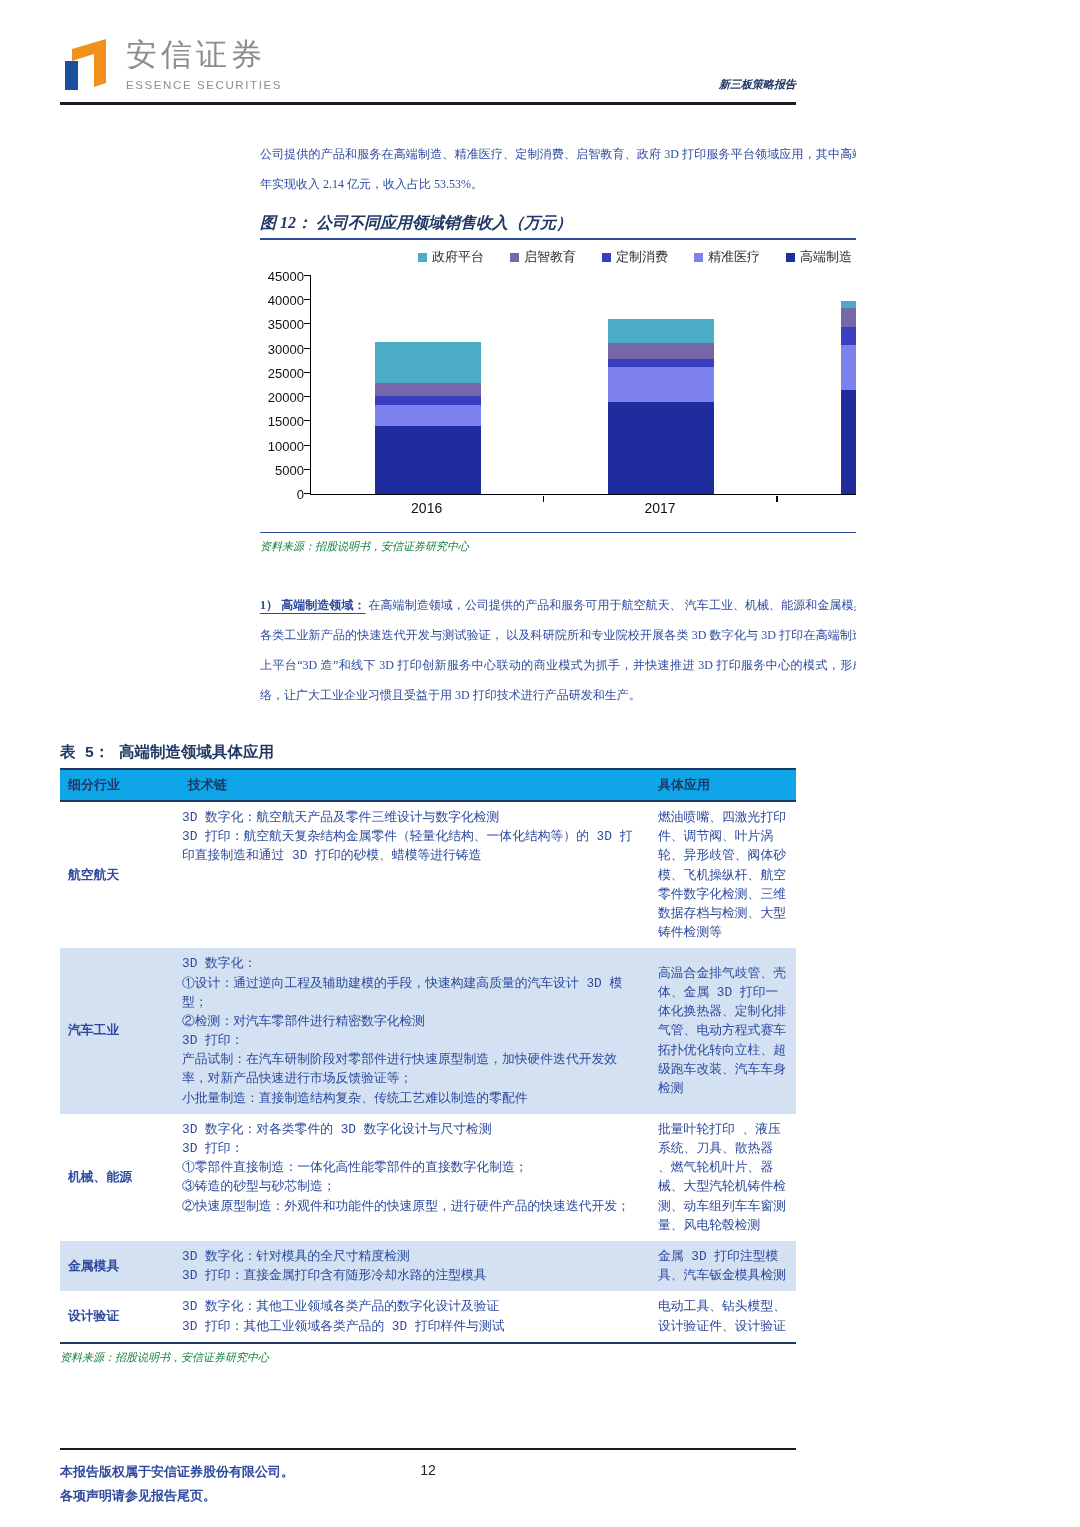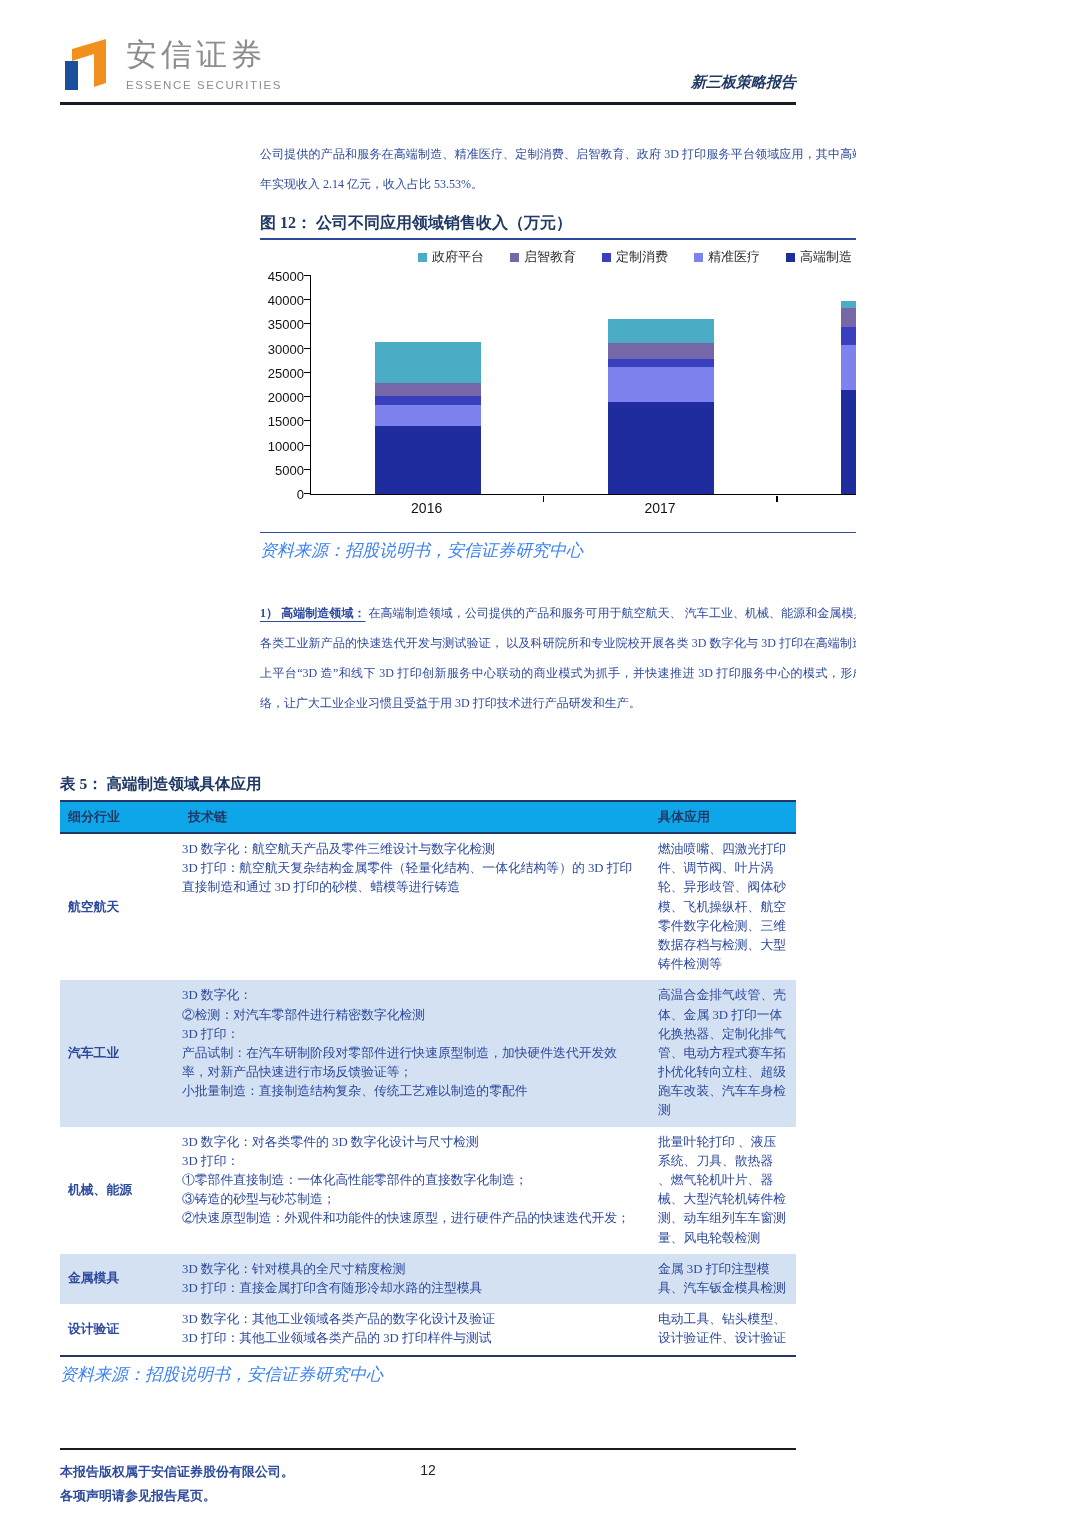--- a/index.html
+++ b/index.html
@@ -5,51 +5,51 @@
   html,body{margin:0;padding:0;background:#ffffff;}
   .page{position:relative;width:856px;height:1527px;background:#fff;overflow:hidden;
         font-family:"Liberation Serif","DejaVu Serif",serif;}
   .margins{margin:0 60px;}
 
   
   .header{display:flex;align-items:flex-end;justify-content:space-between;padding-top:34px;}
   .brand{display:flex;align-items:flex-start;gap:10px;}
   .brand-txt .cn{font-size:31px;color:#8b8d90;font-family:"Liberation Sans",sans-serif;letter-spacing:4px;}
   .brand-txt .en{font-size:11.5px;color:#8b8d90;font-family:"Liberation Sans",sans-serif;letter-spacing:1.6px;margin-top:3px;}
-  .report-type{font-size:15px;color:#1f3864;font-style:italic;font-weight:bold;padding-bottom:2px;}
+  .report-type{font-size:11px;color:#1f3864;font-style:italic;font-weight:bold;padding-bottom:2px;}
   .header-rule{border-top:3px solid #1b1b26;margin-top:8px;}
 
   
   .content-indent{margin-left:200px;width:750px;}
   .para{font-size:12px;line-height:30px;color:#2e4a9e;text-align:justify;margin-top:36px;}
   .lead{font-weight:bold;text-decoration:underline;text-underline-offset:4px;}
 
   
   .fig{margin-top:14px;}
-  .fig-title{font-size:16px;font-weight:bold;color:#1f3864;padding-bottom:4px;}
+  .fig-title{font-size:16px;font-weight:bold;color:#1f3864;padding-bottom:4px;font-style:italic;}
   .fig-title-rule{border-top:2px solid #2e4a9e;}
   .legend{display:flex;justify-content:center;gap:26px;margin-top:8px;font-family:"Liberation Sans",sans-serif;
           font-size:13px;color:#2b2b33;text-align:right;}
   .legend-item{display:flex;align-items:center;gap:5px;}
   .swatch{width:9px;height:9px;display:inline-block;}
   .chart-wrap{display:flex;margin-top:10px;}
   .ylabels{position:relative;width:50px;height:218px;font-family:"Liberation Sans",sans-serif;font-size:13px;color:#111;}
   .ylab{position:absolute;right:6px;transform:translateY(50%);}
   .plot{position:relative;flex:1;height:218px;border-left:1.5px solid #000;border-bottom:1.5px solid #000;display:flex;}
   .ymark{position:absolute;left:-7px;width:7px;border-top:1.5px solid #000;}
   .xmark{position:absolute;bottom:-8px;width:1.5px;height:6px;background:#000;}
   .bar-col{flex:1;display:flex;align-items:flex-end;justify-content:center;height:100%;}
   .bar{width:106px;display:flex;flex-direction:column-reverse;}
   .xlabels{display:flex;margin-left:50px;font-family:"Liberation Sans",sans-serif;font-size:14px;color:#111;margin-top:5px;}
   .xlab{flex:1;text-align:center;}
   .src-rule{border-top:1.5px solid #2e4a9e;margin-top:16px;}
-  .src-note{font-size:17px;color:#3b82f6;font-style:italic;margin-top:6px;}
-
-  
-  .tbl{margin-top:56px;}
+  .src-note{font-size:11px;color:#15803d;font-style:italic;margin-top:6px;}
+
+  
+  .tbl{margin-top:32px;font-family:Liberation Mono, monospace;}
   .tbl-title{font-size:15.5px;font-weight:bold;color:#1f3864;padding-bottom:5px;}
   .tbl-title-rule{border-top:2.5px solid #1f3864;}
   .t-head{display:flex;background:#0ea5e9;border-bottom:2px solid #1f3864;font-weight:bold;color:#1f3864;
           font-size:13px;}
   .t-head>div{padding:6px 8px;}
   .t-row{display:flex;font-size:12.8px;color:#2e4a9e;line-height:1.5;}
   .t-row.shaded{background:#d3e1f2;}
   .col-ind{width:120px;display:flex;align-items:center;padding:6px 8px;box-sizing:border-box;font-weight:bold;
            justify-content:flex-start;}
   .col-tech{width:470px;padding:6px 10px 6px 2px;box-sizing:border-box;}
@@ -200,20 +200,21 @@
               <div>3D 打印：航空航天复杂结构金属零件（轻量化结构、一体化结构等）的 3D 打印直接制造和通过 3D 打印的砂模、蜡模等进行铸造</div>
             </div>
             <div class="col-apps">
               <div>燃油喷嘴、四激光打印件、调节阀、叶片涡轮、异形歧管、阀体砂模、飞机操纵杆、航空零件数字化检测、三维数据存档与检测、大型铸件检测等</div>
             </div>
           </div>
           <div class="t-row shaded">
             <div class="col-ind">汽车工业</div>
             <div class="col-tech">
               <div>3D 数字化：</div>
+              <div>①设计：通过逆向工程及辅助建模的手段，快速构建高质量的汽车设计 3D 模型；</div>
               <div>②检测：对汽车零部件进行精密数字化检测</div>
               <div>3D 打印：</div>
               <div>产品试制：在汽车研制阶段对零部件进行快速原型制造，加快硬件迭代开发效率，对新产品快速进行市场反馈验证等；</div>
               <div>小批量制造：直接制造结构复杂、传统工艺难以制造的零配件</div>
             </div>
             <div class="col-apps">
               <div>高温合金排气歧管、壳体、金属 3D 打印一体化换热器、定制化排气管、电动方程式赛车拓扑优化转向立柱、超级跑车改装、汽车车身检测</div>
             </div>
           </div>
           <div class="t-row">

